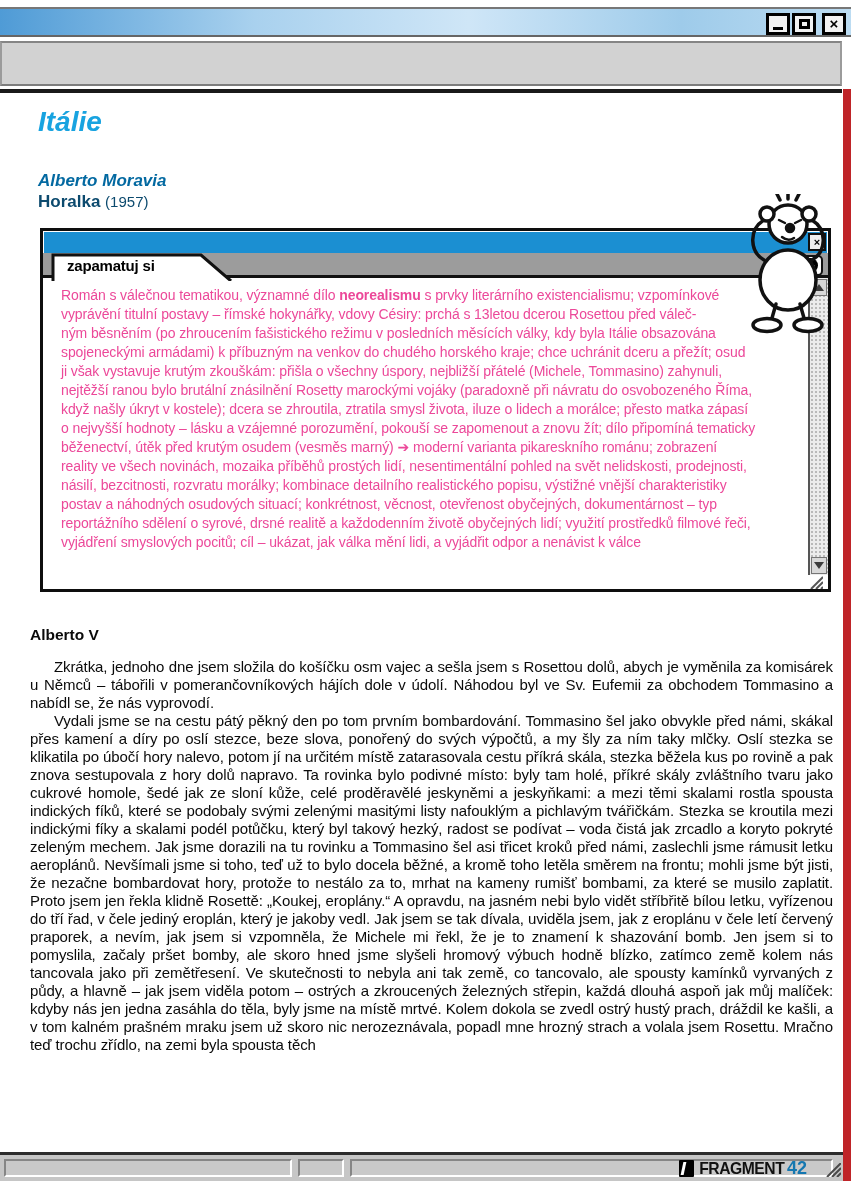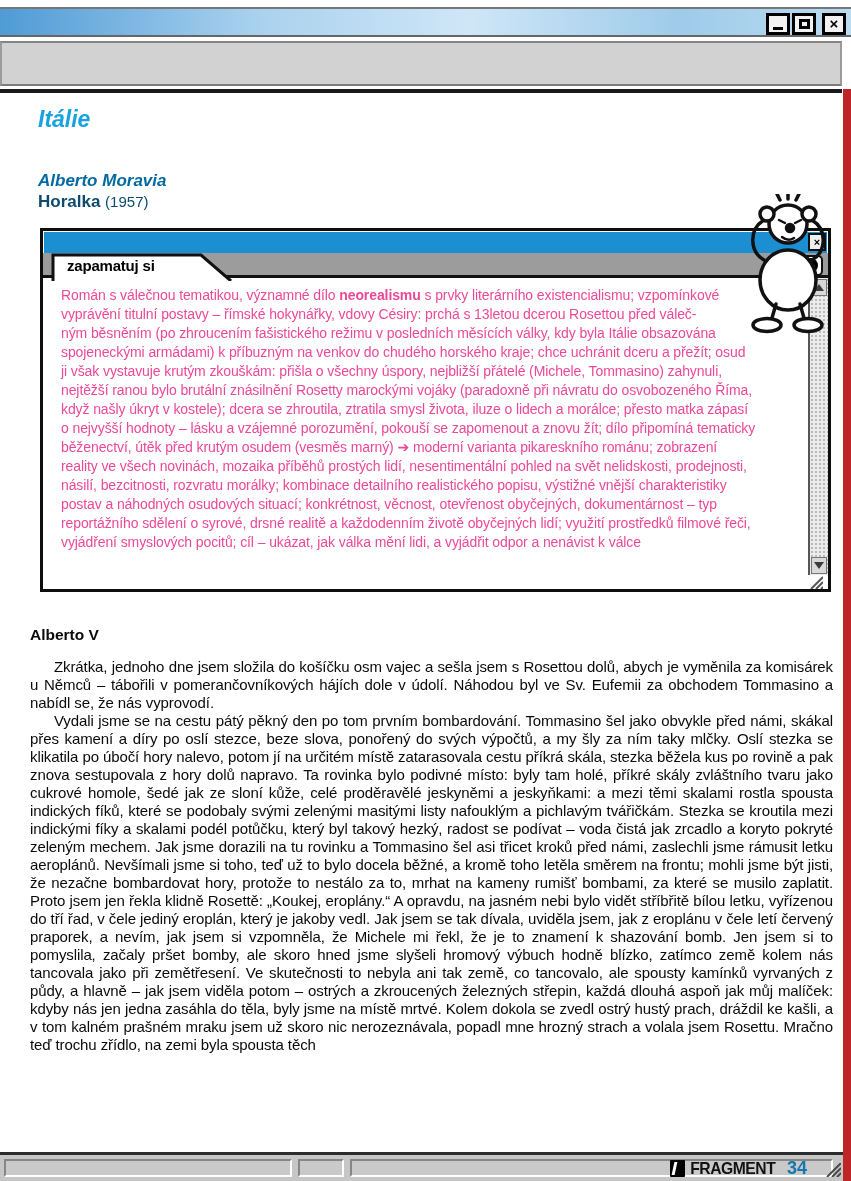--- a/index.html
+++ b/index.html
@@ -24,21 +24,21 @@
   .glyph-x { position:absolute; inset:0; font-weight:bold; font-size:15px; line-height:16px; text-align:center; color:#000; }
 
   .toolbar {
     position:absolute; left:0; right:9px; top:41px; height:45px;
     background:#d2d2d2; border:2px solid #9b9b9b; border-top-color:#858585; border-bottom-color:#7d7d7d;
   }
   .header-rule { position:absolute; left:0; right:9px; top:89px; height:4px; background:#191919; }
   .red-stripe { position:absolute; right:0; top:89px; bottom:0; width:8px; background:var(--red_stripe,#bf2428); z-index:8; }
 
   
-  .section-title { position:absolute; left:38px; top:106px; font-size:23px; font-weight:bold; font-style:italic; color:var(--heading_blue,#18a3e0); }
+  .section-title { position:absolute; left:38px; top:106px; font-size:28px; font-weight:bold; font-style:italic; color:var(--heading_blue,#18a3e0); }
   .author { position:absolute; left:38px; top:171px; font-size:17px; font-weight:bold; font-style:italic; color:#0369a1;text-align:center; }
   .work { position:absolute; left:38px; top:192px; font-size:17px; color:#0c4a6e; }
   .work .work-title { font-weight:bold; }
   .work .work-year { font-size:15px; }
 
   
   .memo { position:absolute; left:40px; top:228px; width:791px; height:364px;
     border:3px solid #0e0e0e; background:#fff; display:flex; flex-direction:column; z-index:1; }
   .memo-bluebar { position:relative; height:21px; margin:1px 1px 0 1px; background:var(--memo_blue,#1b8fd2); flex:none; }
   .memo-close { position:absolute; right:1px; top:1px; width:18px; height:18px; background:#efefef;
@@ -74,21 +74,21 @@
   .chapter-heading { position:absolute; left:30px; top:626px; font-size:15.5px; font-weight:bold; color:#0a0a0a; }
   .body-text { position:absolute; left:30px; top:658px; width:803px; font-size:15px; line-height:18px;
     text-align:justify; letter-spacing:-0.1px; color:#0a0a0a; }
   .body-text p { margin:0; text-indent:24px; }
 
   
   .statusbar { position:absolute; left:0; right:8px; top:1152px; height:29px; background:#c6c6c6; border-top:3px solid #2c2c2c; }
   .panel { position:absolute; top:4px; bottom:4px; border:2px solid; border-color:#868686 #ffffff #ffffff #868686; background:#c9c9c9; }
   .panel.p1 { left:4px; width:288px; }
   .panel.p2 { left:298px; width:46px; }
-  .panel.p3 { left:350px; right:10px; display:flex; align-items:center; justify-content:flex-end; gap:9px; padding-right:24px; }
+  .panel.p3 { left:350px; right:10px; display:flex; align-items:center; justify-content:flex-end; padding-right:24px; }
   .logo { display:flex; align-items:center; gap:3px; }
   .logo-book { width:15px; height:17px; background:#000; display:inline-block; position:relative; border-radius:1px; }
   .logo-book::after { content:""; position:absolute; left:3px; top:2px; width:3px; height:13px; background:#fff; transform:skewX(-12deg); }
   .logo-text { font-weight:800; font-size:16.5px; letter-spacing:-0.5px; transform:scaleX(.95); color:#111; }
   .pageno { font-weight:bold; font-size:18px; color:var(--pageno_blue,#1577b0); }
   .corner-grip { position:absolute; right:2px; bottom:4px; }
 </style>
 </head>
 <body>
 
@@ -196,21 +196,21 @@
   </div>
 
   <footer class="statusbar">
     <div class="panel p1"></div>
     <div class="panel p2"></div>
     <div class="panel p3">
       <span class="logo">
         <span class="logo-book"></span>
         <span class="logo-text">FRAGMENT</span>
       </span>
-      <span class="pageno">34</span>
+      <span class="pageno">42</span>
     </div>
     <svg class="corner-grip" width="16" height="14">
       <line x1="2" y1="14" x2="16" y2="0" stroke="#4a4a4a" stroke-width="2"></line>
       <line x1="7" y1="14" x2="16" y2="5" stroke="#4a4a4a" stroke-width="2"></line>
       <line x1="12" y1="14" x2="16" y2="10" stroke="#4a4a4a" stroke-width="2"></line>
     </svg>
   </footer>
 
 </div>
 

